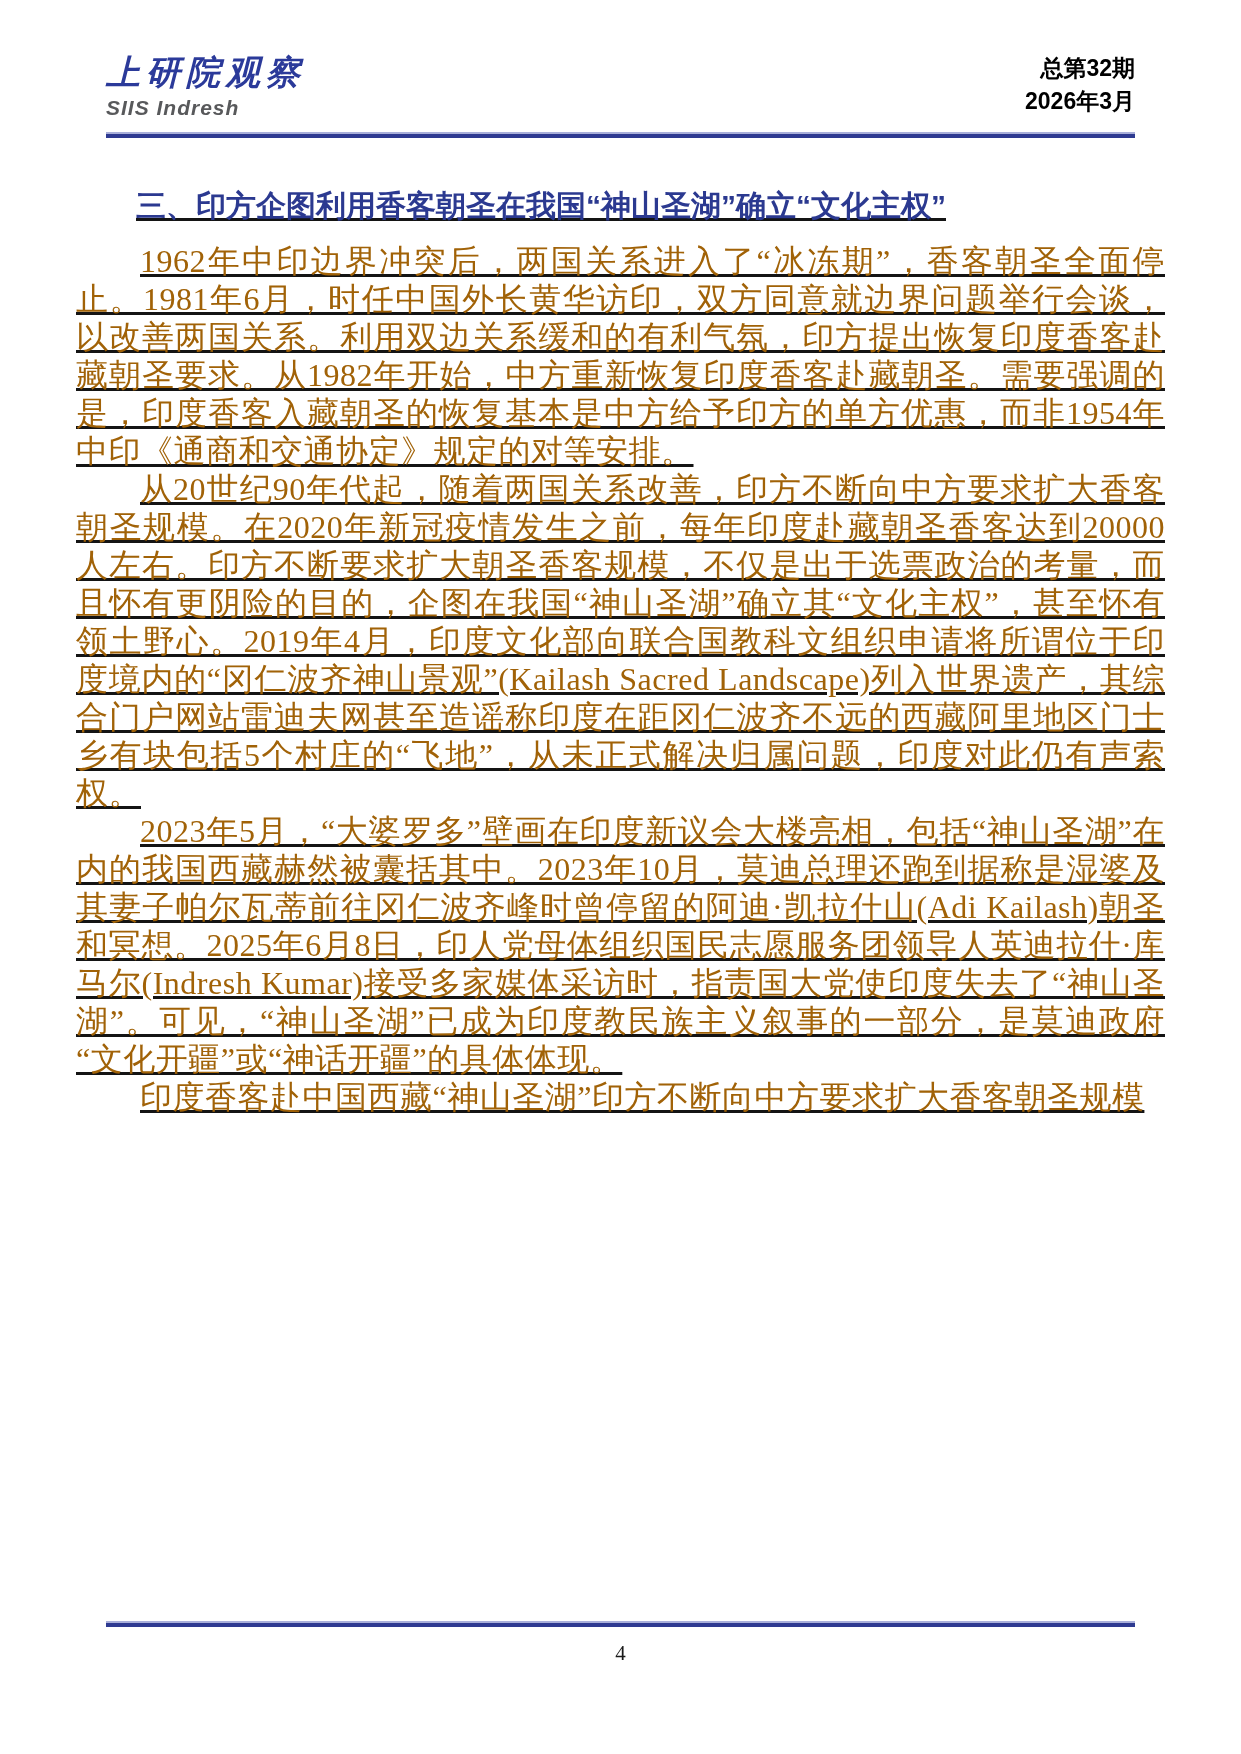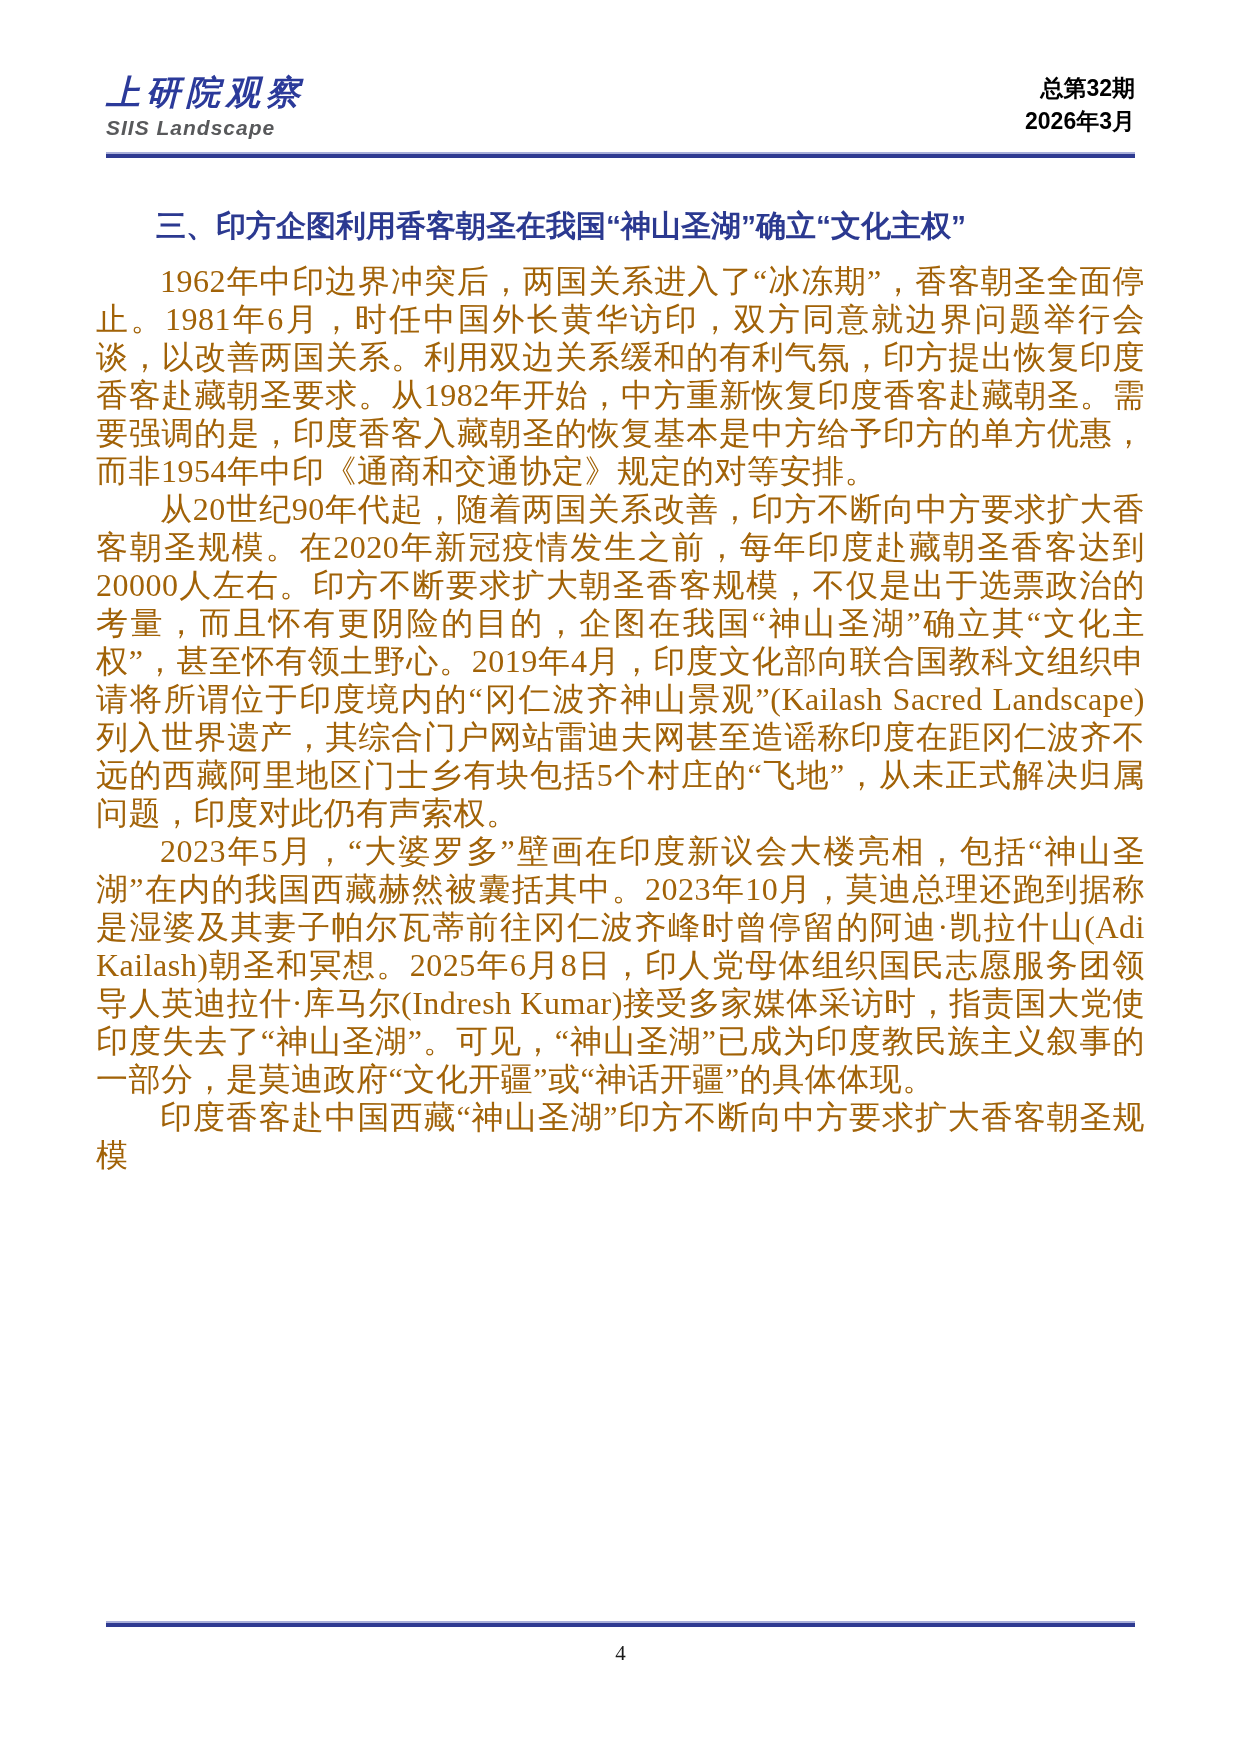--- a/index.html
+++ b/index.html
@@ -15,21 +15,21 @@
     background: #ffffff;
     overflow: hidden;
     font-family: "Liberation Serif", "DejaVu Serif", serif;
     color: #141414;
   }
   
   .header {
     display: flex;
     justify-content: space-between;
     align-items: flex-end;
-    padding: 72px 106px 0 106px;
+    padding: 52px 106px 0 106px;
   }
   .logo-block { line-height: 1; }
   .logo-cn {
     font-family: "DejaVu Serif", serif;
     font-style: italic;
     font-weight: bold;
     font-size: 34px;
     letter-spacing: 6px;
     color: #2b3a9a;
   }
@@ -50,21 +50,22 @@
     line-height: 33px;
     color: #000000;
   }
   .rule {
     height: 6px;
     background: linear-gradient(#a9afda 0 30%, #2e3a91 30% 100%);
   }
   .rule-top { margin: 14px 106px 0 106px; }
   
   .content {
-    margin: 0 96px;
+    margin: 0 76px;
+    text-decoration: underline;
   }
   .section-title {
     margin: 46px 0 14px 0;
     text-indent: 2em;
     font-family: "Liberation Sans", "DejaVu Sans", sans-serif;
     font-weight: bold;
     font-size: 30px;
     line-height: 44px;
     color: #2b3990;
   }
@@ -93,21 +94,21 @@
   }
 </style>
 </head>
 <body>
 
 <div class="page">
 
   <div class="header">
     <div class="logo-block">
       <div class="logo-cn">上研院观察</div>
-      <div class="logo-en">SIIS Landscape</div>
+      <div class="logo-en">SIIS Indresh</div>
     </div>
     <div class="issue-block">
       <div>总第32期</div>
       <div>2026年3月</div>
     </div>
   </div>
 
   <div class="rule rule-top"></div>
 
   <div class="content">

